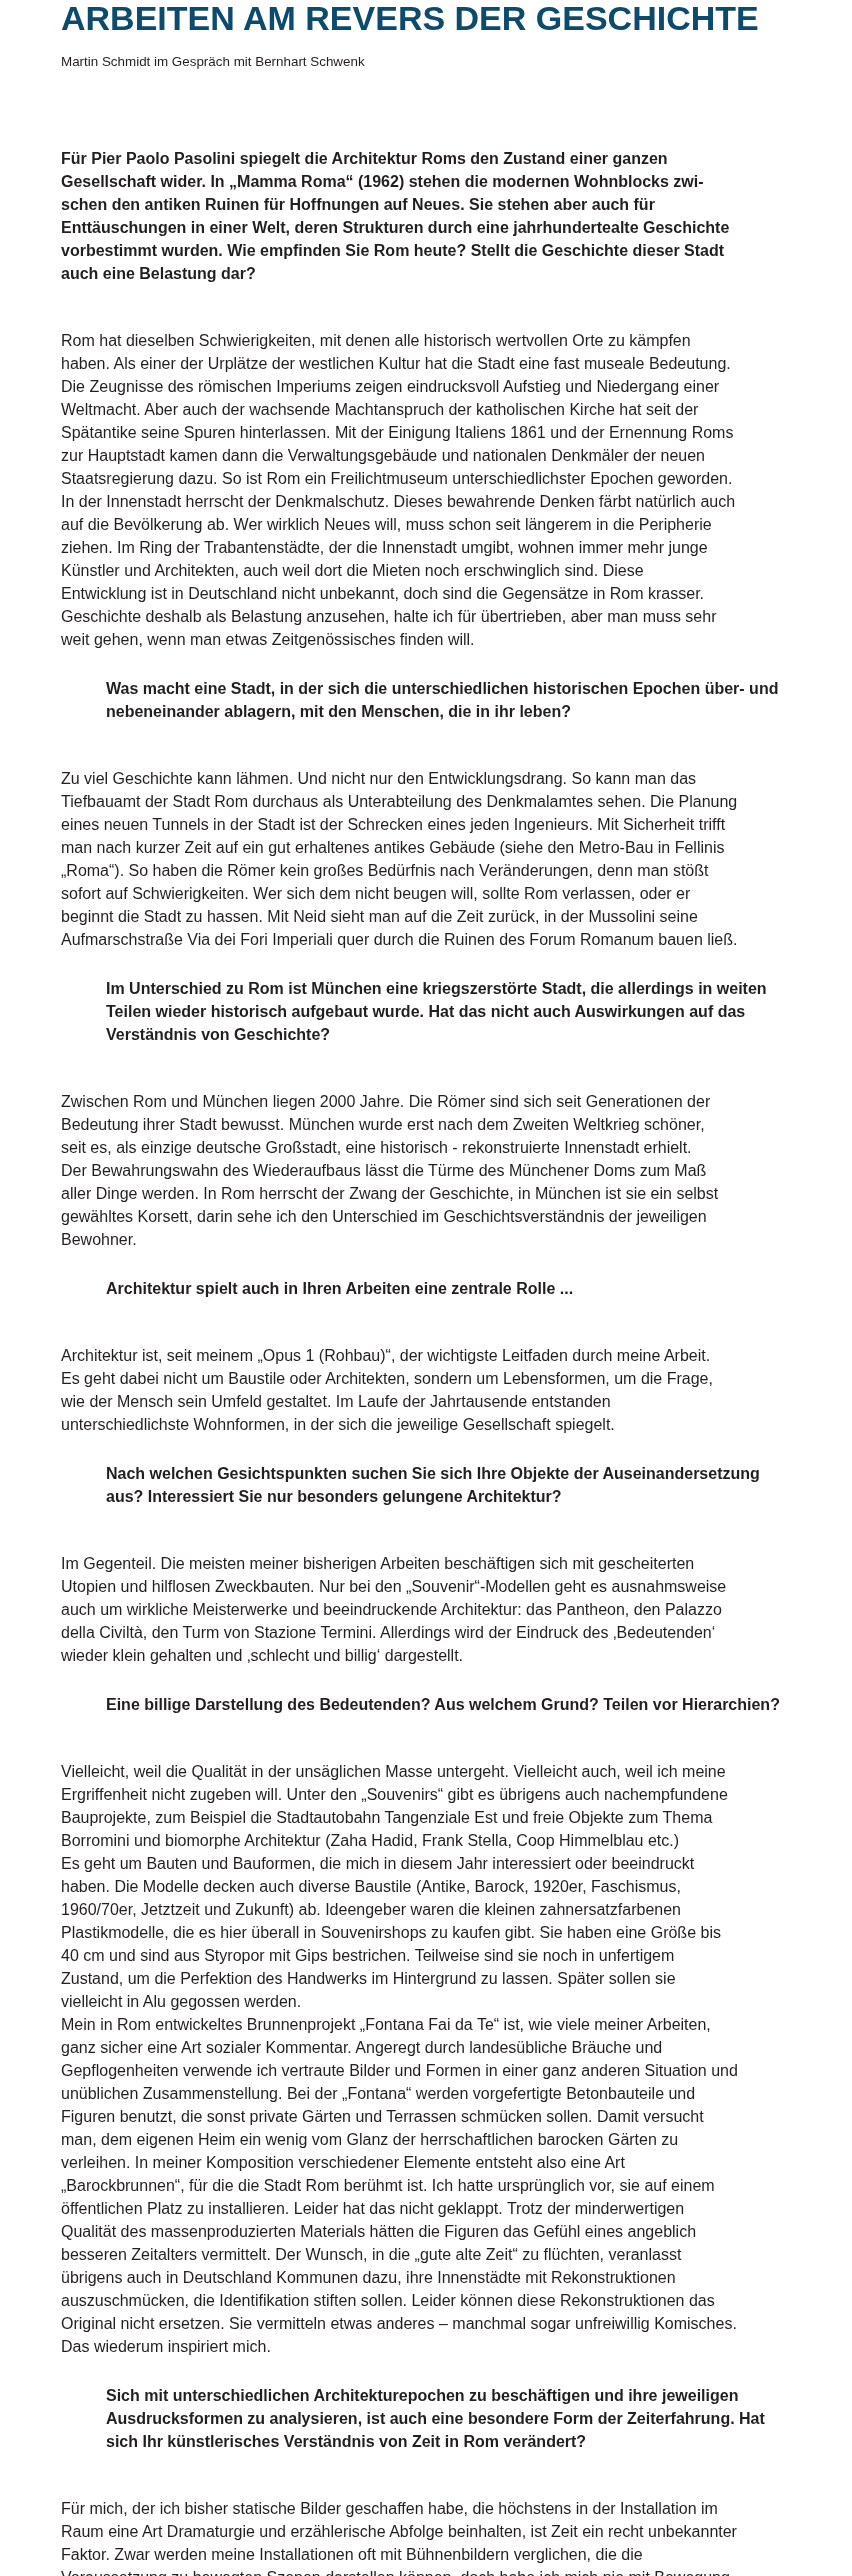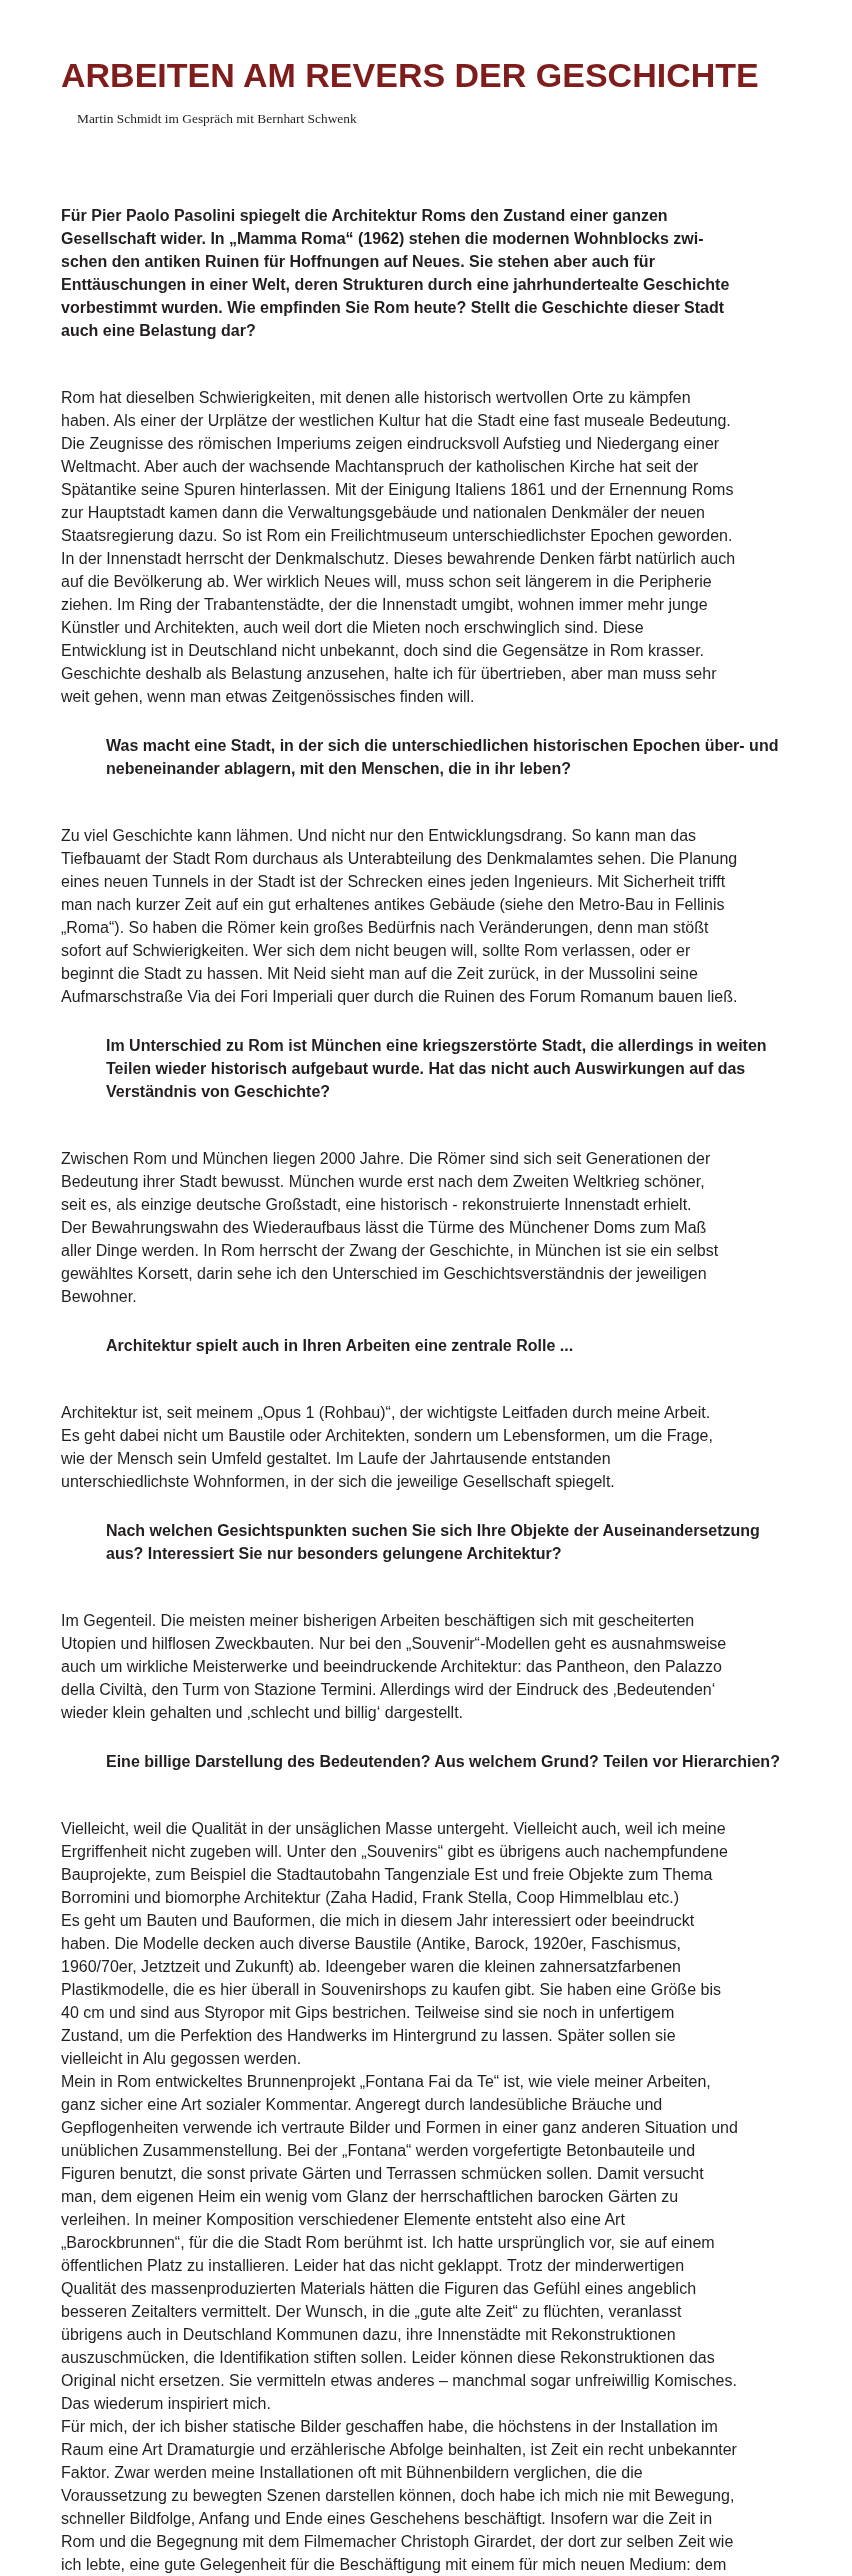--- a/index.html
+++ b/index.html
@@ -1,25 +1,25 @@
 <!DOCTYPE html>
 <html style="font-size:8.2px"><head>
   <meta charset="utf-8">
   <style>
     html, body { margin: 0; padding: 0; background: #ffffff; }
     body { width: 852px; min-height: 3063px; position: relative; color: #231f20; }
     .page { position: absolute; left: 61px; top: 0; width: 732px; }
     .title {
-      margin: 0; padding-top: 57px;
+      margin: 0; 
       font-family: "Liberation Sans", sans-serif; font-weight: 700;
-      font-size: 34px; line-height: 37px; letter-spacing: 0px; color: #7f1d1d;
+      font-size: 34px; line-height: 37px; letter-spacing: 0px; color: #0c4a6e;
     }
     .subtitle {
-      margin: 16px; margin-top: 17px;
-      font-family: Liberation Serif, serif; font-weight: 400;
+      margin: 0; margin-top: 17px;
+      font-family: Liberation Sans, sans-serif; font-weight: 400;
       font-size: 13.4px; line-height: 16.5px; color: #231f20;
     }
     .content { margin-top: 76px; }
     .q, .a {
       margin: 0; font-family: "Liberation Sans", sans-serif;
       font-size: 16px; line-height: 23px; color: #231f20;
       white-space: pre-line;
     }
     .q { font-weight: 700; }
     .a { font-weight: 400; }
@@ -106,20 +106,23 @@
 man, dem eigenen Heim ein wenig vom Glanz der herrschaftlichen barocken Gärten zu
 verleihen. In meiner Komposition verschiedener Elemente entsteht also eine Art
 „Barockbrunnen“, für die die Stadt Rom berühmt ist. Ich hatte ursprünglich vor, sie auf einem
 öffentlichen Platz zu installieren. Leider hat das nicht geklappt. Trotz der minderwertigen
 Qualität des massenproduzierten Materials hätten die Figuren das Gefühl eines angeblich
 besseren Zeitalters vermittelt. Der Wunsch, in die „gute alte Zeit“ zu flüchten, veranlasst
 übrigens auch in Deutschland Kommunen dazu, ihre Innenstädte mit Rekonstruktionen
 auszuschmücken, die Identifikation stiften sollen. Leider können diese Rekonstruktionen das
 Original nicht ersetzen. Sie vermitteln etwas anderes – manchmal sogar unfreiwillig Komisches.
 Das wiederum inspiriert mich.</p>
+    <p class="q">Sich mit unterschiedlichen Architekturepochen zu beschäftigen und ihre jeweiligen
+Ausdrucksformen zu analysieren, ist auch eine besondere Form der Zeiterfahrung. Hat
+sich Ihr künstlerisches Verständnis von Zeit in Rom verändert?</p>
     <p class="a">Für mich, der ich bisher statische Bilder geschaffen habe, die höchstens in der Installation im
 Raum eine Art Dramaturgie und erzählerische Abfolge beinhalten, ist Zeit ein recht unbekannter
 Faktor. Zwar werden meine Installationen oft mit Bühnenbildern verglichen, die die
 Voraussetzung zu bewegten Szenen darstellen können, doch habe ich mich nie mit Bewegung,
 schneller Bildfolge, Anfang und Ende eines Geschehens beschäftigt. Insofern war die Zeit in
 Rom und die Begegnung mit dem Filmemacher Christoph Girardet, der dort zur selben Zeit wie
 ich lebte, eine gute Gelegenheit für die Beschäftigung mit einem für mich neuen Medium: dem
 Film. In der Zusammenarbeit ging es mir zunächst darum, die unterschiedlichen Möglichkeiten
 des Films, mit Zeit umzugehen, auszuloten: Kameraführung, Schnitt, Dramaturgie.</p>
 

